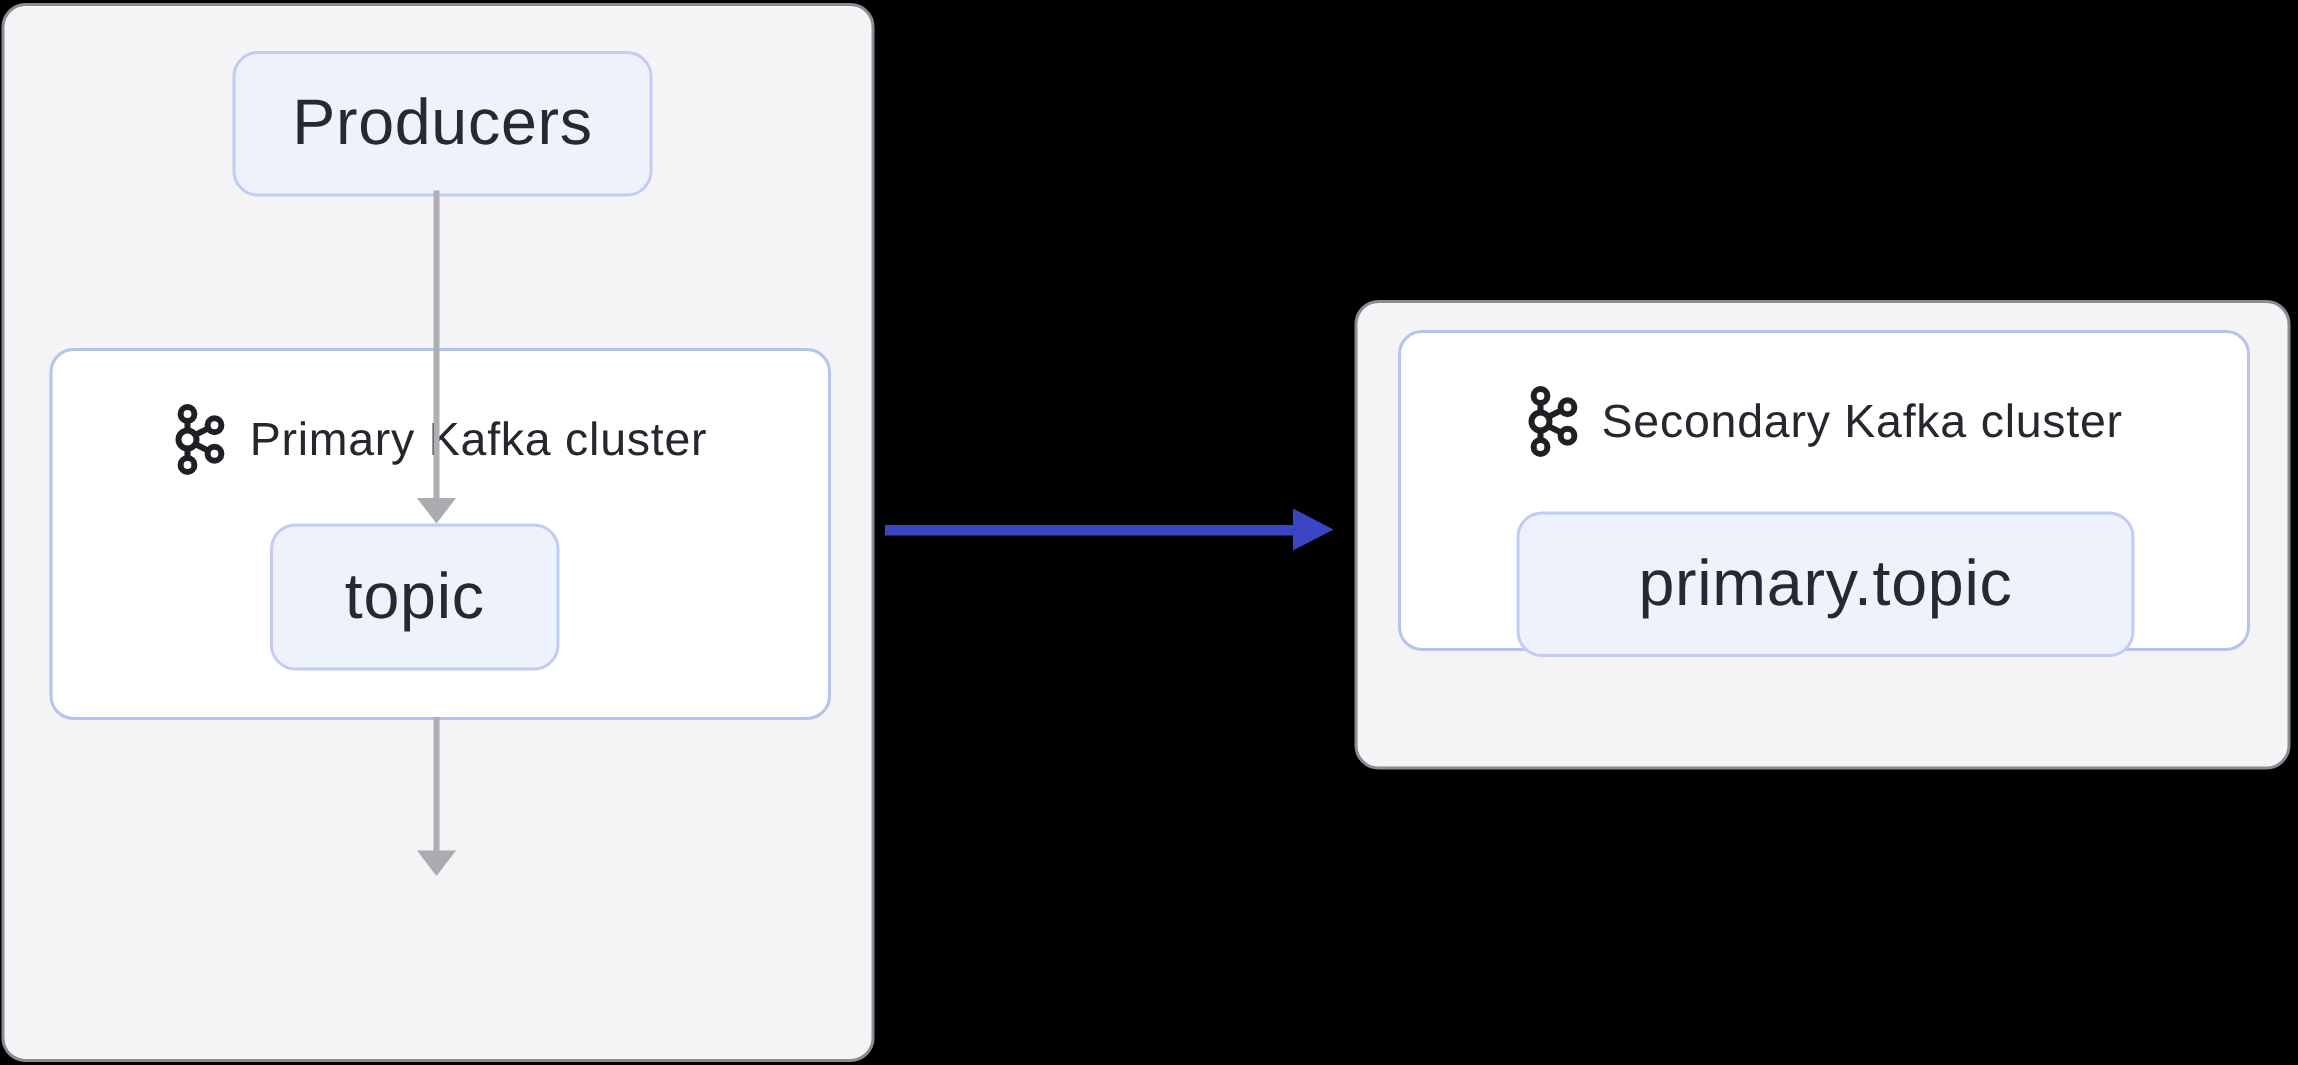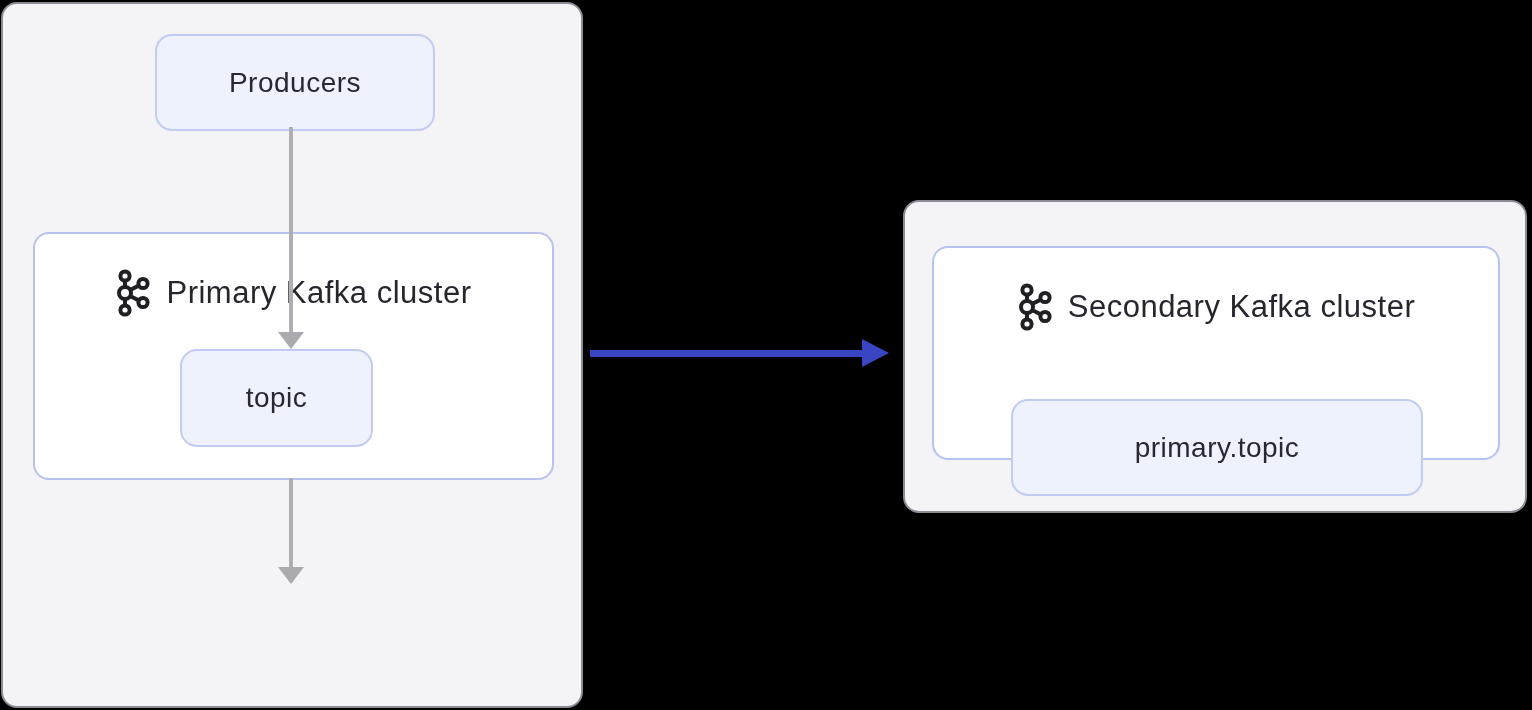--- a/index.html
+++ b/index.html
@@ -27,21 +27,21 @@
   .panel-right { left: 903px; top: 200px; width: 624px; height: 313px; }
 
   .cluster {
     position: absolute;
     background: #ffffff;
     border: 2px solid #b7c2ef;
     border-radius: 16px;
     box-sizing: border-box;
   }
   .cluster-primary   { left: 30px; top: 228px; width: 521px; height: 248px; }
-  .cluster-secondary { left: 27px; top: 44px;  width: 568px; height: 214px; }
+  .cluster-secondary { left: 27px; top: 18px;  width: 568px; height: 214px; }
 
   .cluster-header {
     position: absolute;
     left: 0; right: 0;
     top: 35px;
     display: flex;
     justify-content: center;
     align-items: center;
     gap: 15px;
   }
@@ -55,28 +55,28 @@
 
   .node {
     position: absolute;
     background: #eef2fd;
     border: 2px solid #c2ccf3;
     border-radius: 17px;
     box-sizing: border-box;
     display: flex;
     align-items: center;
     justify-content: center;
-    font-size: 28px;
+    font-size: 43px;
     color: #282832;
     letter-spacing: 0.5px;
   }
   .node-producers { left: 152px; top: 30px;  width: 280px; height: 97px; }
   .node-consumers { left: 137px; top: 581px; width: 305px; height: 98px; }
   .node-topic     { left: 145px; top: 115px; width: 193px; height: 98px; }
-  .node-primary-topic { left: 77px; top: 119px; width: 412px; height: 97px; margin-top: 32px; }
+  .node-primary-topic { left: 77px; top: 119px; width: 412px; height: 97px; }
 
   .arrow-line-v {
     position: absolute;
     width: 4px;
     background: #aeaeb3;
   }
   .arrow-head-down {
     position: absolute;
     width: 0; height: 0;
     border-left: 13px solid transparent;

